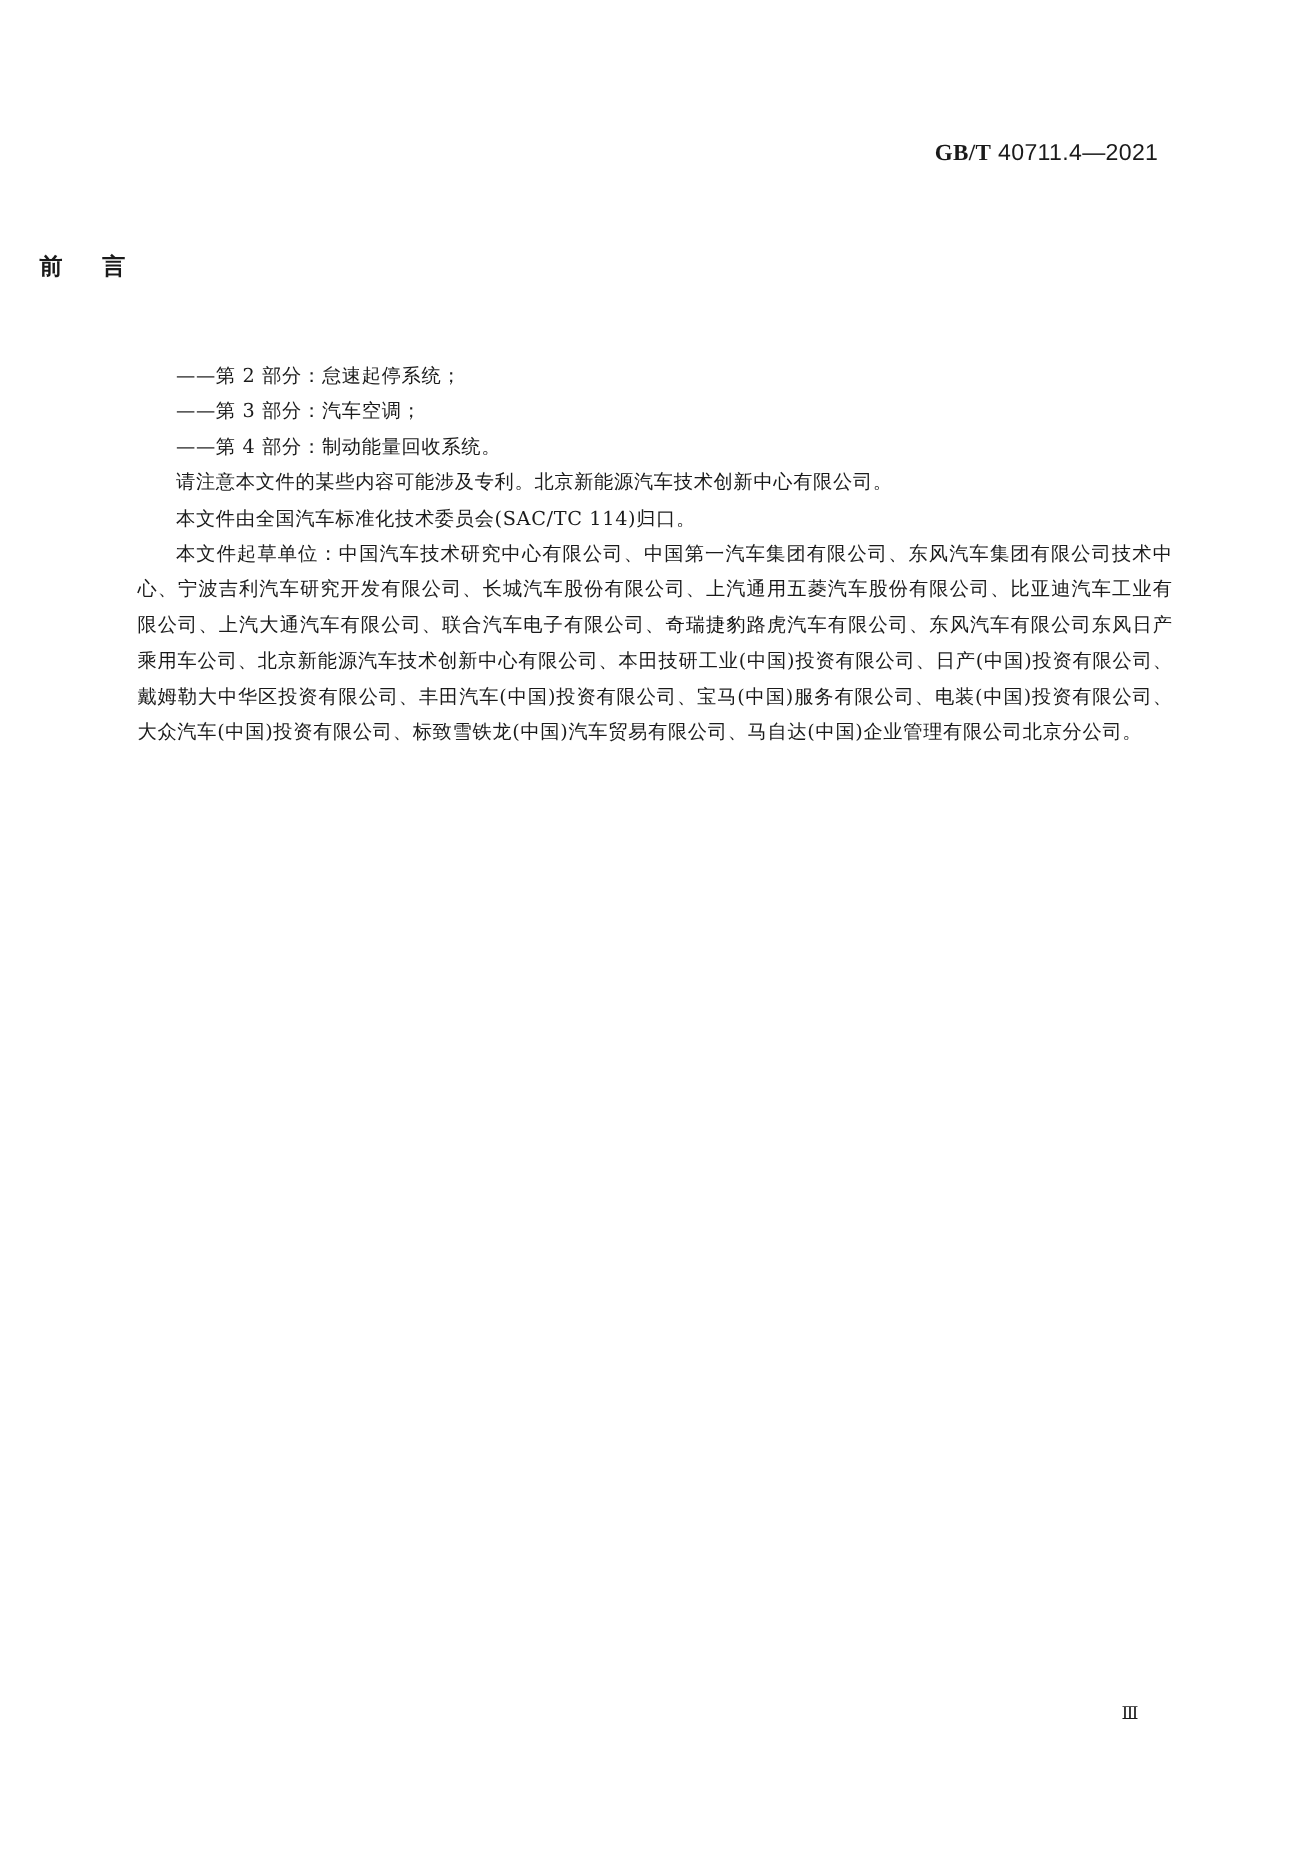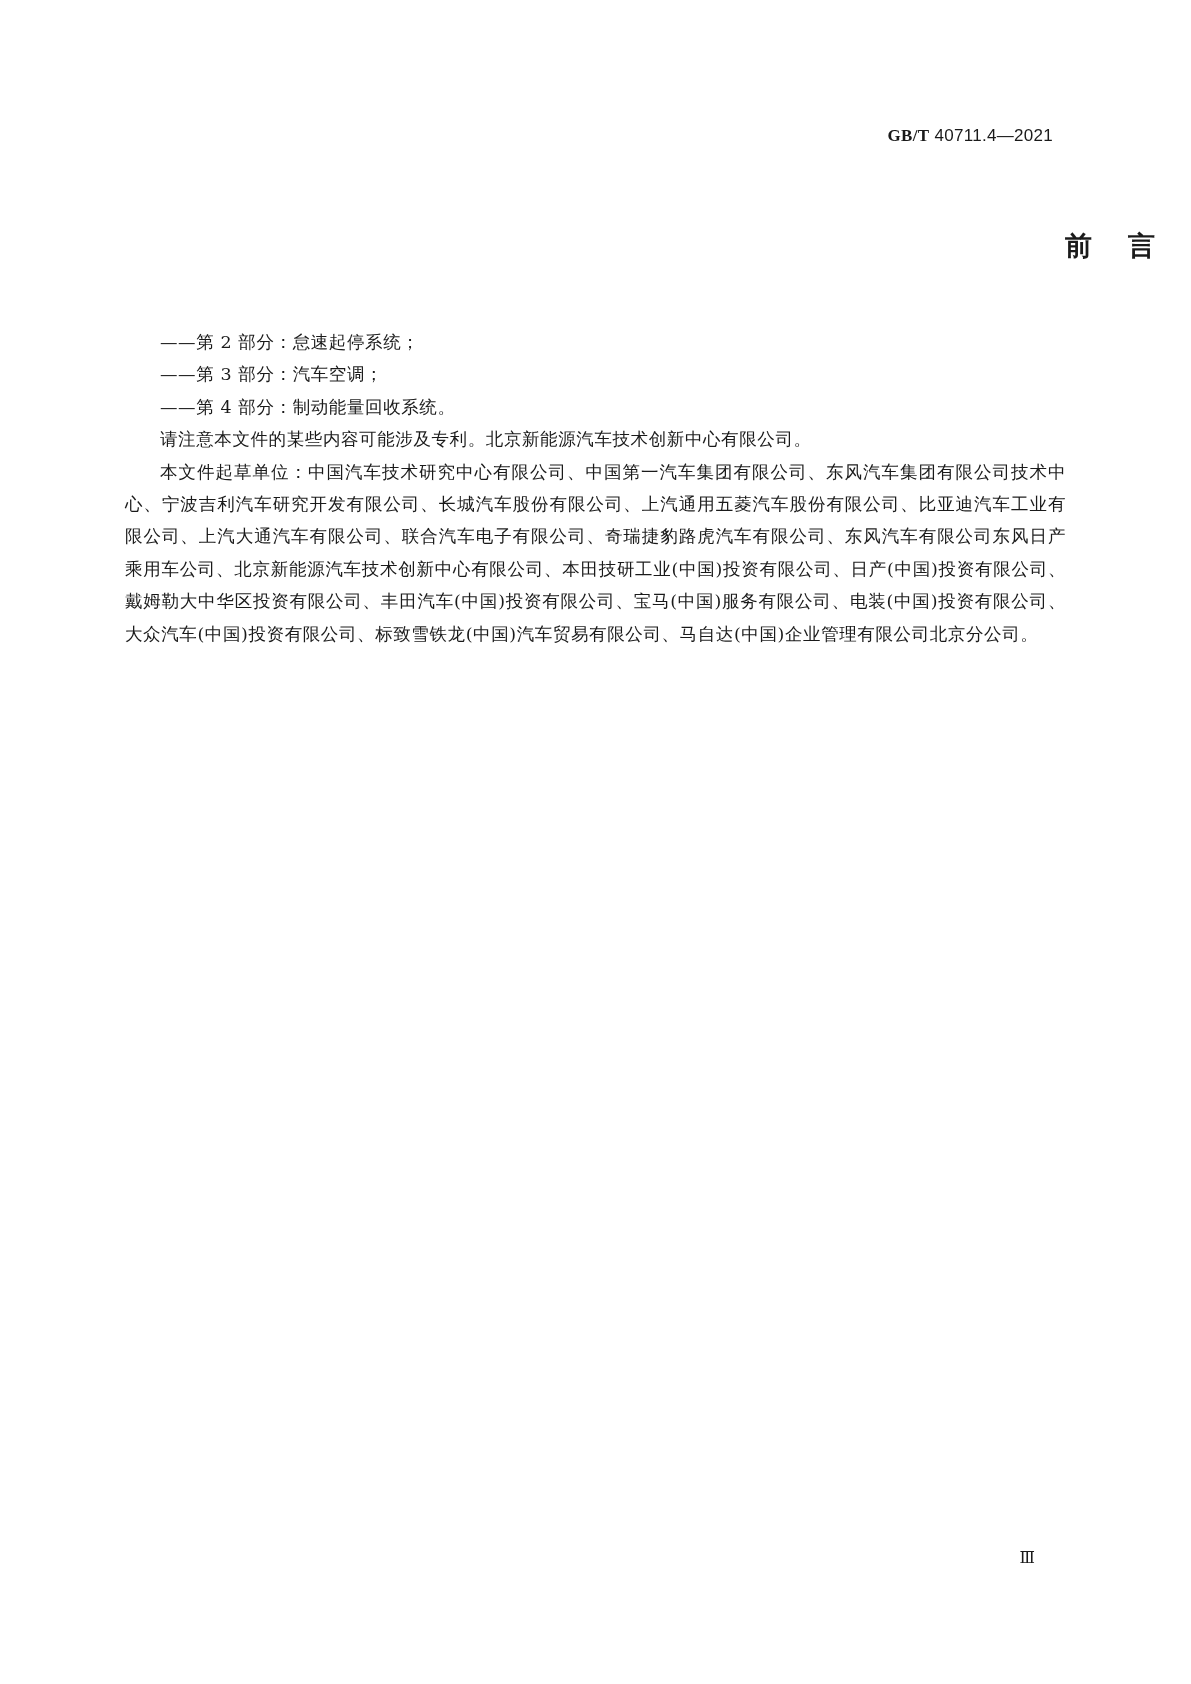--- a/index.html
+++ b/index.html
@@ -1,22 +1,22 @@
 <!DOCTYPE html>
 <html><head>
 <meta charset="utf-8">
 <style>
   html, body { margin: 0; padding: 0; background: #ffffff; }
   body { width: 1191px; height: 1684px; position: relative; overflow: hidden;
          font-family: "DejaVu Serif", "Liberation Serif", serif; color: #1a1a1a; }
-  .std-code { position: absolute; top: 126px; right: 138px; font-size: 17px;
+  .std-code { position: absolute; top: 126px; right: 138px; font-size: 21px;
               font-family: "Liberation Sans", sans-serif; letter-spacing: 0.3px; }
   .std-code .prefix { font-family: "Liberation Serif", serif; font-weight: bold; }
-  .title { position: absolute; top: 228px; left: 0; width: 100%; text-align: right;
-           font-family: "DejaVu Sans", sans-serif; font-weight: bold; font-size: 27px;
+  .title { position: absolute; top: 228px; left: 0; width: 100%; text-align: left;
+           font-family: "DejaVu Sans", sans-serif; font-weight: bold; font-size: 21px;
            letter-spacing: 36px; text-indent: 36px; }
   .content { position: absolute; top: 326px; left: 125px; width: 941px;
              font-size: 17.5px; line-height: 32.4px; text-align: justify;
              text-justify: inter-character; letter-spacing: 0.6px; }
   .content p { margin: 0; text-indent: 2em; }
   .content p.dash { text-indent: 0; padding-left: 2em; }
   .page-num { position: absolute; top: 1548px; right: 156px; font-size: 16px;
               font-family: "DejaVu Serif", serif; }
 </style>
 </head>
@@ -27,16 +27,17 @@
   <span>40711.4—2021</span>
 </div>
 
 <div class="title">前言</div>
 
 <div class="content">
   <p class="dash">——第 2 部分：怠速起停系统；</p>
   <p class="dash">——第 3 部分：汽车空调；</p>
   <p class="dash">——第 4 部分：制动能量回收系统。</p>
   <p>请注意本文件的某些内容可能涉及专利。北京新能源汽车技术创新中心有限公司。</p>
+  <p>本文件由全国汽车标准化技术委员会(SAC/TC 114)归口。</p>
   <p>本文件起草单位：中国汽车技术研究中心有限公司、中国第一汽车集团有限公司、东风汽车集团有限公司技术中心、宁波吉利汽车研究开发有限公司、长城汽车股份有限公司、上汽通用五菱汽车股份有限公司、比亚迪汽车工业有限公司、上汽大通汽车有限公司、联合汽车电子有限公司、奇瑞捷豹路虎汽车有限公司、东风汽车有限公司东风日产乘用车公司、北京新能源汽车技术创新中心有限公司、本田技研工业(中国)投资有限公司、日产(中国)投资有限公司、戴姆勒大中华区投资有限公司、丰田汽车(中国)投资有限公司、宝马(中国)服务有限公司、电装(中国)投资有限公司、大众汽车(中国)投资有限公司、标致雪铁龙(中国)汽车贸易有限公司、马自达(中国)企业管理有限公司北京分公司。</p>
 </div>
 
 <div class="page-num">Ⅲ</div>
 
 </body></html>

